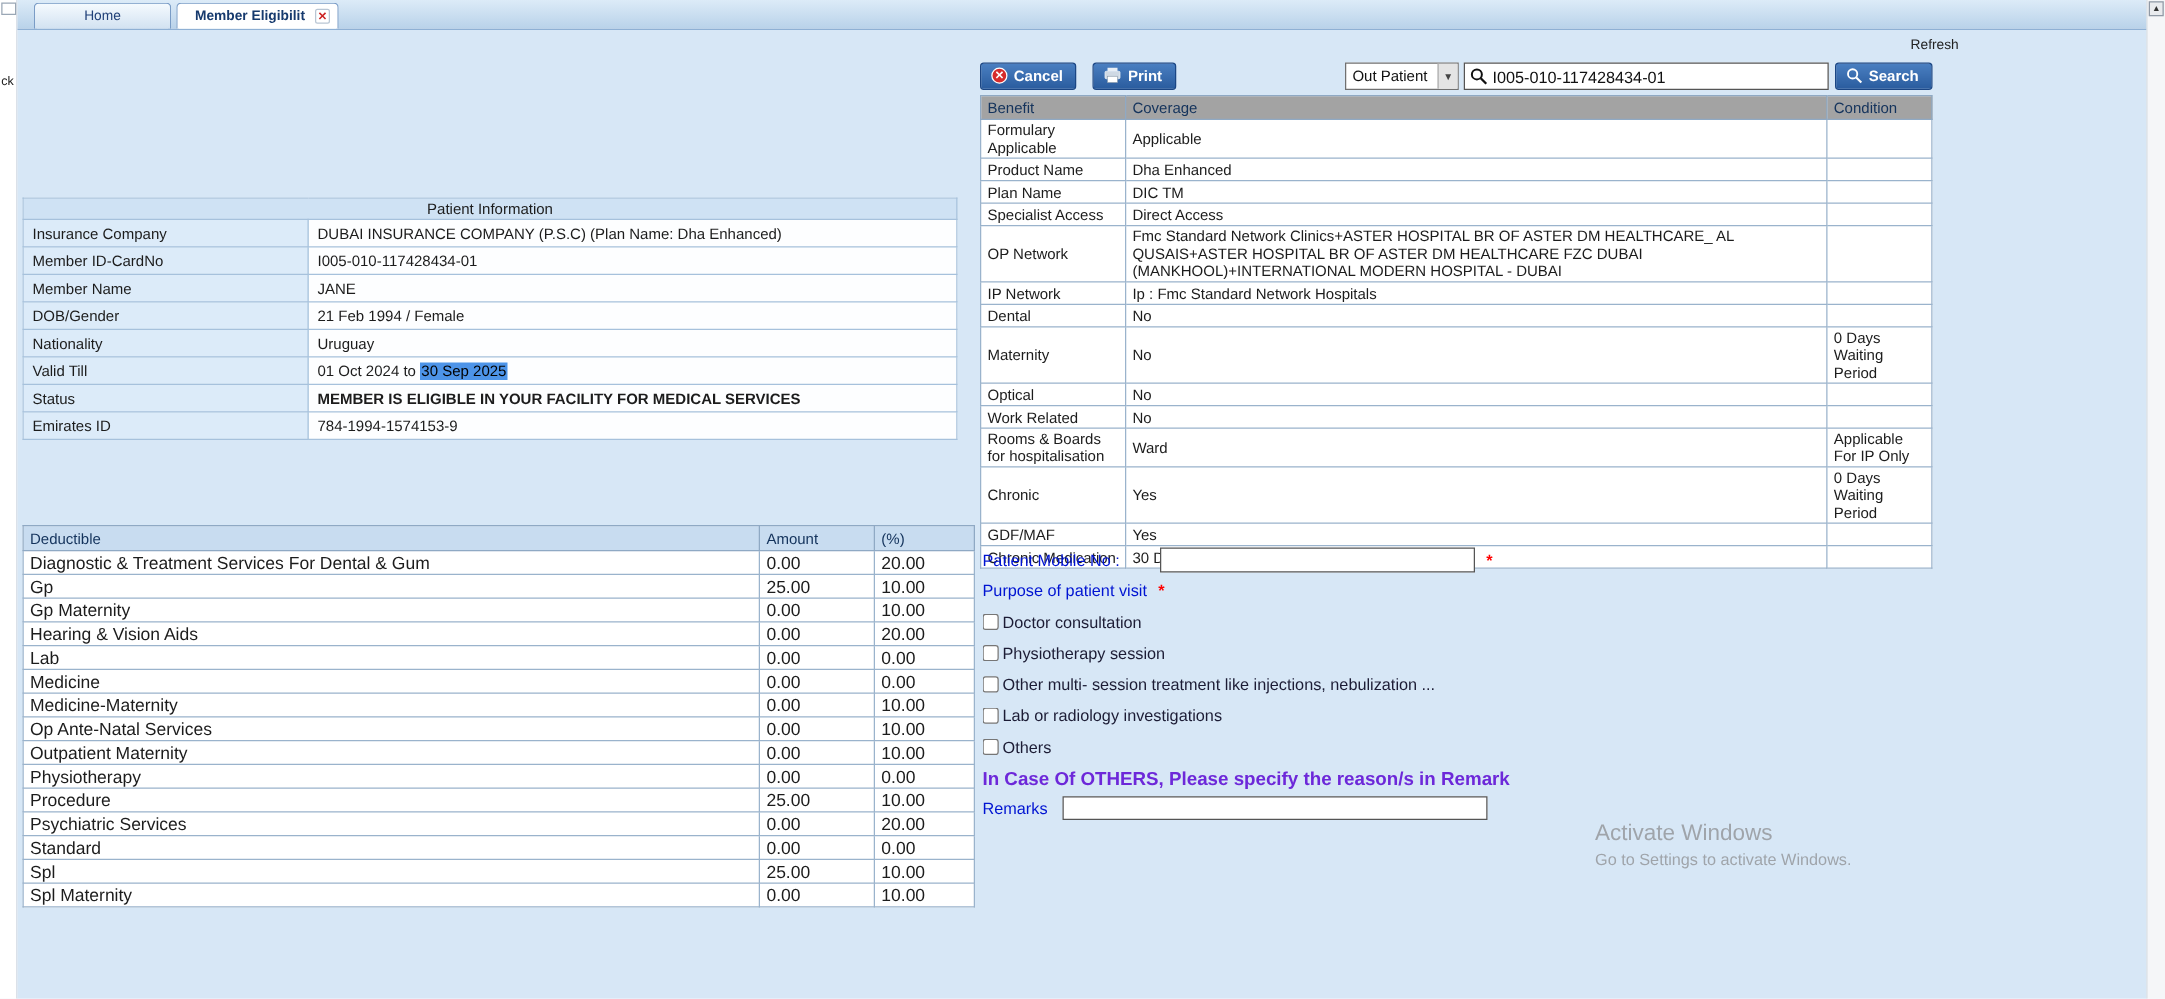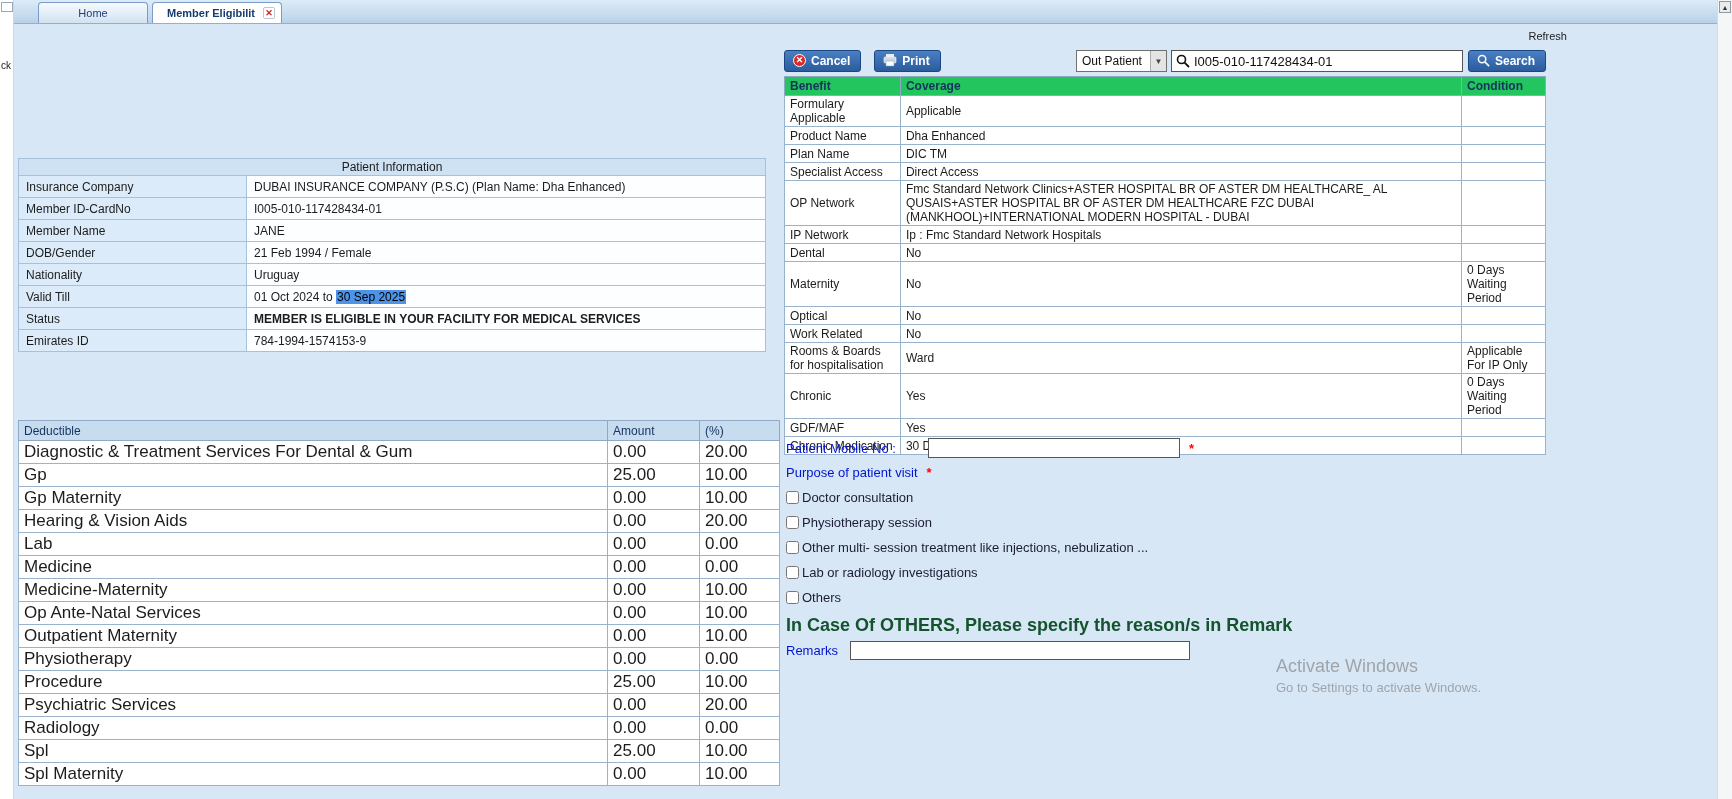--- a/index.html
+++ b/index.html
@@ -11,76 +11,76 @@
   .corner-box { position:absolute; left:1px; top:2px; width:12px; height:10px; background:#ffffff; border:1px solid #9aa7b5; }
   .strip-text { position:absolute; left:1px; top:60px; font-size:10px; color:#222; }
 
   
   .right-strip { position:absolute; right:0; top:0; width:15px; height:799px; background:#f5f6f8; border-left:1px solid #d6dbe1; }
   .scroll-arrow-box { position:absolute; top:1px; left:1px; width:12px; height:12px; background:#e9ebee; border:1px solid #8f99a5; font-size:7px; color:#333; text-align:center; line-height:11px; }
 
   .main { position:absolute; left:14px; top:0; width:1703px; height:799px; }
 
   
-  .tabbar { height:24px; background:linear-gradient(#dcebf8,#b9d2e9); border-bottom:1px solid #8fb0d4; display:flex; align-items:flex-end; padding-left:24px; }
+  .tabbar { height:24px; background:linear-gradient(#dcebf8,#b9d2e9); border-bottom:1px solid #8fb0d4; display:flex; align-items:flex-end; padding-left:13px; }
   .tab { height:21px; display:flex; align-items:center; padding:0 14px; margin-right:4px; border:1px solid #7a9cc6; border-bottom:none; border-radius:4px 4px 0 0; background:linear-gradient(#f5fafe,#d2e2f1); font-size:11px; color:#1f3f77; cursor:pointer; min-width:110px; justify-content:center; }
   .tab.active { background:#ffffff; font-weight:bold; color:#163a6e; min-width:104px; justify-content:flex-start; padding-right:6px; }
   .tab-close { display:inline-block; width:12px; height:12px; margin-left:8px; border:1px solid #b9c6d4; background:#fff; color:#cc2222; font-size:9px; line-height:10px; text-align:center; font-weight:bold; cursor:pointer; border-radius:2px; }
 
   
   .content { position:relative; width:1703px; height:775px; background:#d7e7f6; }
   .refresh { position:absolute; top:6px; right:150px; font-size:11px; color:#222; cursor:pointer;text-align:center; }
 
   
   .pi-table { position:absolute; left:4px; top:134px; width:748px; border-collapse:collapse; background:#fff; }
   .pi-table td { border:1px solid #a6c1dc; padding:2px 7px; height:22px; font-size:12px; color:#1c1c1c; background:#fdfeff; }
   .pi-table td.lbl { background:#dcebf9; width:228px; }
   .pi-title { background:#cfe2f4 !important; text-align:center; font-size:12px; color:#1c1c1c; height:17px !important; padding:1px !important; }
   .status-green { color:#0b7a0b; font-weight:bold; }
   .sel-highlight { background:#4d94e8; color:#000; padding:0 1px; }
 
   
   .ded-table { position:absolute; left:4px; top:396px; width:762px; border-collapse:collapse; background:#fff; }
   .ded-table th { border:1px solid #8fa9c4; background:#c8dcf0; font-weight:normal; text-align:left; padding:2px 5px; height:20px; font-size:12px; color:#14335c; }
-  .ded-table td { border:1px solid #9ab3cc; padding:1px 5px; height:18px; font-size:17px; background:#fff; }
+  .ded-table td { border:1px solid #9ab3cc; padding:1px 5px; height:18px; font-size:14px; background:#fff; }
   .ded-name { width:590px; }
   .ded-amt { width:92px; }
   .ded-pct { width:80px; }
 
   
   .toolbar { position:absolute; left:770px; top:25px; width:762px; height:24px; display:flex; align-items:center; }
   .btn { display:inline-flex; align-items:center; gap:5px; background:linear-gradient(#4a7fc1,#2a5c9e); border:1px solid #1b4684; color:#fff; font-weight:bold; font-size:12px; padding:3px 10px 4px 8px; border-radius:3px; cursor:pointer; margin-right:13px; height:22px; }
   .icon-cancel { display:inline-block; width:13px; height:13px; border-radius:50%; background:#d62b2b; border:1px solid #fff; color:#fff; font-size:9px; line-height:11px; text-align:center; font-weight:bold; }
   .toolbar-spacer { flex:1; }
   .select-box { display:inline-flex; align-items:center; border:1px solid #707070; background:#fff; height:22px; font-size:12px; padding-left:5px; cursor:pointer; margin-right:4px; color:#111; }
   .select-arrow { width:16px; height:20px; margin-left:8px; background:#e4e4e4; border-left:1px solid #adadad; display:flex; align-items:center; justify-content:center; font-size:8px; color:#444; }
   .search-wrap { display:inline-flex; align-items:center; border:1px solid #555; background:#fff; height:22px; width:292px; padding:0 4px; gap:4px; margin-right:5px; }
   .search-wrap input { border:none; outline:none; flex:1; font-size:13px; font-family:"Liberation Sans",sans-serif; color:#111; }
   .btn.last { margin-right:0; }
 
   
   .ben-table { position:absolute; left:770px; top:52px; width:762px; border-collapse:collapse; background:#fff; }
-  .ben-table th { border:1px solid #8fa9c4; background:#22c55e; font-weight:bold; text-align:left; padding:2px 5px; height:18px; font-size:12px; color:#14335c; }
+  .ben-table th { border:1px solid #8fa9c4; background:#a3a3a3; font-weight:normal; text-align:left; padding:2px 5px; height:18px; font-size:12px; color:#14335c; }
   .ben-table td { border:1px solid #9ab3cc; padding:1px 5px; font-size:12px; background:#fff; vertical-align:middle; line-height:14px; height:18px; }
   .col-benefit { width:116px; }
   .col-coverage { width:562px; }
   .col-condition { width:84px; }
 
   
   .visit-form { position:absolute; left:772px; top:414px; width:770px; font-size:13px; }
   .form-row { display:flex; align-items:center; }
   .lbl-blue { color:#0014d2; font-size:13px; }
   .req { color:#ff0000; font-weight:bold; margin-left:9px; font-size:13px; }
   .mobile-row .lbl-blue { width:142px; }
   .mobile-row input { width:252px; height:20px; border:1px solid #555; font-size:12px; padding:0 3px; font-family:"Liberation Sans",sans-serif; }
   .purpose-row { margin-top:7px; }
   .chk-row { display:flex; align-items:center; margin-top:10px; }
   .chk-row input { width:13px; height:13px; margin:0 3px 0 0; }
   .chk-label { font-weight:normal; font-size:13px; color:#1c1c35; }
-  .note-red { color:#14532d; font-weight:bold; font-size:18px; margin-top:10px; }
+  .note-red { color:#6d28d9; font-weight:bold; font-size:15px; margin-top:10px; }
   .remarks-row { margin-top:5px; }
   .remarks-row .lbl-blue { width:64px; }
   .remarks-row input { width:340px; height:19px; border:1px solid #555; font-size:12px; padding:0 3px; font-family:"Liberation Sans",sans-serif; }
 
   
   .watermark { position:absolute; left:1262px; top:632px; color:#96999d; opacity:0.85; pointer-events:none; }
   .watermark .l1 { font-size:18px; }
   .watermark .l2 { font-size:13px; margin-top:3px; }
 
   svg { display:block; }
@@ -214,21 +214,21 @@
             <td>Procedure</td>
             <td>25.00</td>
             <td>10.00</td>
           </tr>
       <tr>
             <td>Psychiatric Services</td>
             <td>0.00</td>
             <td>20.00</td>
           </tr>
       <tr>
-            <td>Radiology</td>
+            <td>Standard</td>
             <td>0.00</td>
             <td>0.00</td>
           </tr>
       <tr>
             <td>Spl</td>
             <td>25.00</td>
             <td>10.00</td>
           </tr>
       <tr>
             <td>Spl Maternity</td>

